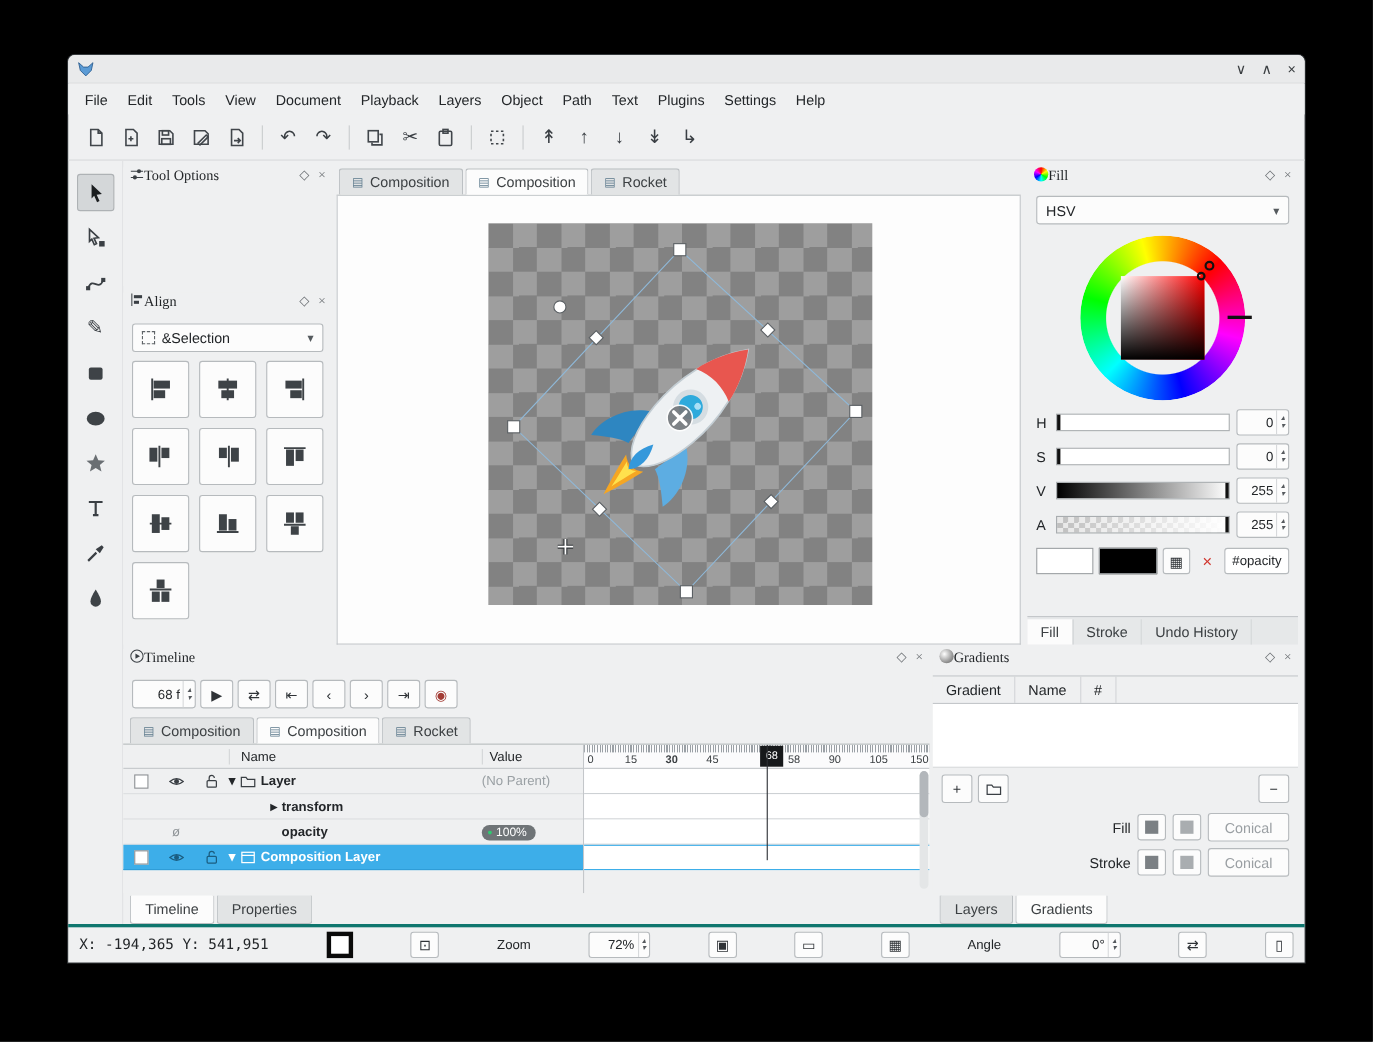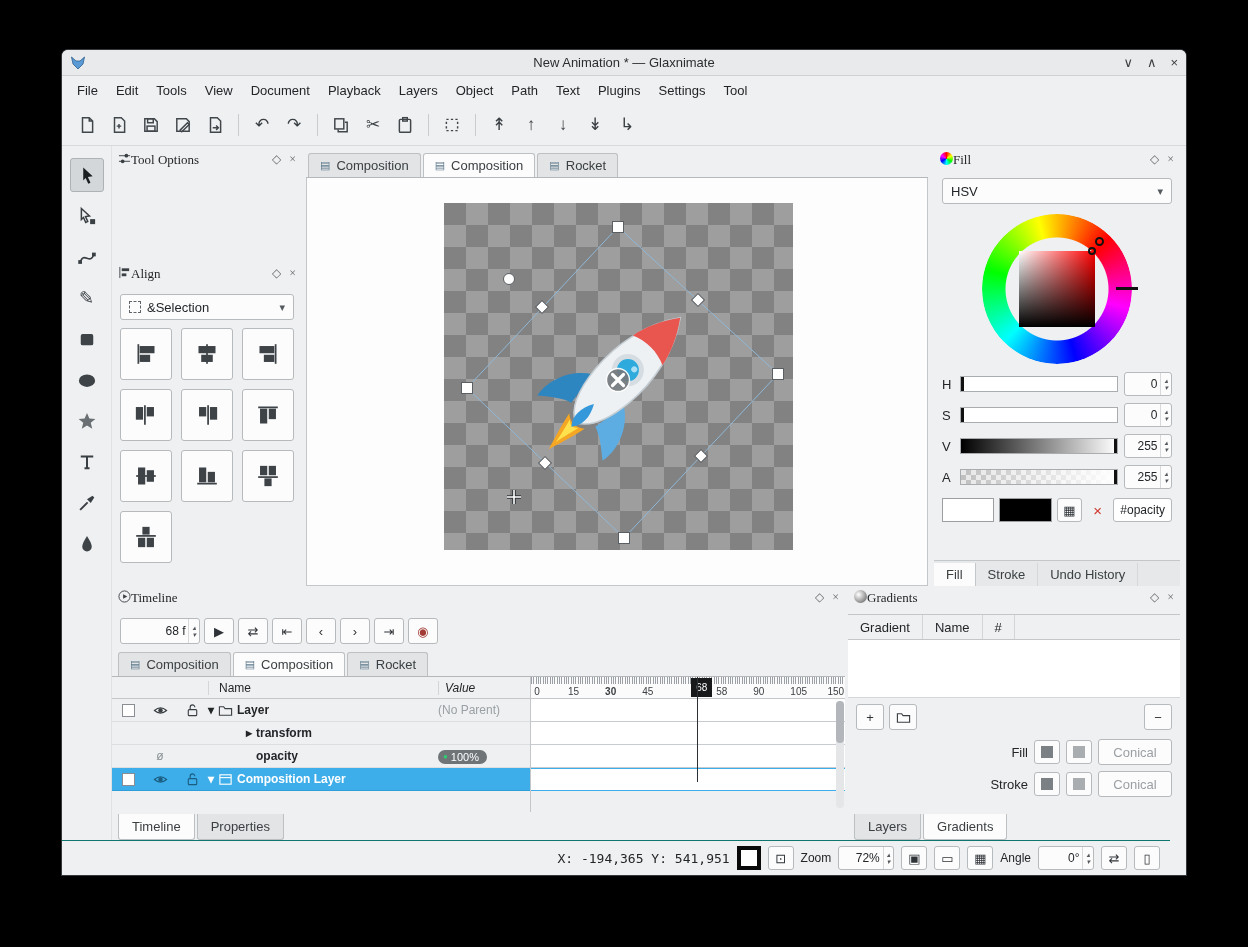--- a/index.html
+++ b/index.html
@@ -110,28 +110,28 @@
   .redx { color:#d0342c; font-size:15px; width:22px; text-align:center; }
   .fill-tabs { height:26px; display:flex; align-items:flex-end; border-top:1px solid #c4c7ca; background:#e6e8e9; }
   .ftab { padding:4px 12px; font-size:13px; color:#3c4043; }
   .ftab.active { background:#fcfcfc; border-right:1px solid #c4c7ca; }
   .ftab:not(.active) { border-right:1px solid #d5d7d9; }
 
   
   .tl-panel { left:50px; top:444px; width:733px; height:222px; display:flex; flex-direction:column; }
   .tl-controls { display:flex; align-items:center; gap:4px; padding:4px 8px; }
   .tl-controls .btn { width:30px; height:26px; }
-  .tl-spin { width:80px; height:26px; }
+  .tl-spin { width:58px; height:26px; }
   .tl-tabs { display:flex; align-items:flex-end; gap:2px; padding-left:6px; border-bottom:1px solid #b4b8bb; margin-top:4px; }
   .tl-table { flex:1; display:flex; position:relative; overflow:hidden; }
   .tl-left { width:418px; }
   .tl-right { flex:1; position:relative; border-left:1px solid #c4c7ca; }
   .tl-hrow { height:22px; display:flex; align-items:center; font-size:12px; border-bottom:1px solid #c4c7ca; background:#eff0f1; }
   .tl-hname { width:230px; padding-left:10px; border-left:1px solid #d3d5d7; }
-  .tl-hval { width:92px; padding-left:6px; border-left:1px solid #d3d5d7;font-style:italic; }
+  .tl-hval { width:92px; padding-left:6px; border-left:1px solid #d3d5d7; }
   .tl-gut { width:96px; display:flex; }
   .gcell { width:32px; display:flex; align-items:center; justify-content:center; }
   .tl-row { height:23px; display:flex; align-items:center; font-size:12px; border-bottom:1px solid #dcdee0; }
   .tl-row .nm { width:230px; display:flex; align-items:center; gap:4px; font-weight:bold; }
   .tl-row .vl { width:92px; font-size:12px; }
   .tl-row.selected { background:#3daee9; color:#fff; border-bottom:1px solid #2f9dd8; }
   .cb { width:13px; height:13px; background:#fff; border:1px solid #8a8e92; }
   .mi { width:15px; height:15px; }
   .chip { background:#6f7477; color:#fff; border-radius:8px; font-size:11px; padding:1px 8px 1px 5px; display:inline-flex; align-items:center; gap:3px; }
   .chip .dot { color:#2ecc71; font-size:8px; }
@@ -159,59 +159,58 @@
   .mini-swatch i { width:12px; height:12px; display:block; }
   .conical-btn { width:74px; height:26px; color:#9a9fa3; }
 
   
   .dock-tabs { position:absolute; top:666px; height:28px; display:flex; gap:2px; align-items:flex-end; font-size:13px; }
   .dock-tabs.left { left:56px; } .dock-tabs.right { left:792px; }
   .dtab { padding:5px 13px; background:#e2e4e5; border:1px solid #bcc0c3; border-top:none; border-radius:0 0 3px 3px; color:#3c4043; }
   .dtab.active { background:#fcfcfc; }
 
   
-  .statusbar { position:absolute; left:0; right:16px; bottom:0; height:35px; border-top:1px solid #0f766e;
-               display:flex; align-items:center; gap:7px; padding:0 10px; font-size:12px; justify-content:flex-end; }
+  .statusbar { position:absolute; left:0; right:0; bottom:0; height:35px; border-top:3px solid #0f766e;
+               display:flex; align-items:center; gap:7px; padding:0 10px; font-size:12px; justify-content:space-between; }
   .coords { font-family:"DejaVu Sans Mono", monospace; font-size:13px; }
   .doccolor { width:24px; height:24px; background:#fff; border:4px solid #0a0a0a; }
   .sbtn { width:26px; height:24px; }
   .sspin { width:56px; }
 </style>
 </head>
 <body>
 
 <div class="screen">
   <div class="window">
 
     <div class="titlebar">
       <svg width="16" height="16" viewBox="0 0 16 16">
           <path d="M1.5 2 L6 6 H10 L14.5 2 L13 9 L8 14 L3 9 Z" fill="#5b9bd5" stroke="#2c5d8f" stroke-width="0.8"></path>
         </svg>
-      <span class="title">New Animation * — Glaxnimate</span>
       <span class="win-controls">
         <span>∨</span>
         <span>∧</span>
         <span>×</span>
       </span>
     </div>
 
     <div class="menubar">
       <span>File</span>
       <span>Edit</span>
       <span>Tools</span>
       <span>View</span>
       <span>Document</span>
       <span>Playback</span>
       <span>Layers</span>
       <span>Object</span>
       <span>Path</span>
       <span>Text</span>
       <span>Plugins</span>
       <span>Settings</span>
-      <span>Tool</span>
+      <span>Help</span>
     </div>
 
     <div class="toolbar">
       <span class="tbtn">
           <svg class="tico" viewBox="0 0 16 16">
             <path d="M4 1.5 h6 l3 3 V14.5 H4 Z M10 1.5 v3 h3"></path>
           </svg>
         </span>
       <span class="tbtn">
           <svg class="tico" viewBox="0 0 16 16">

